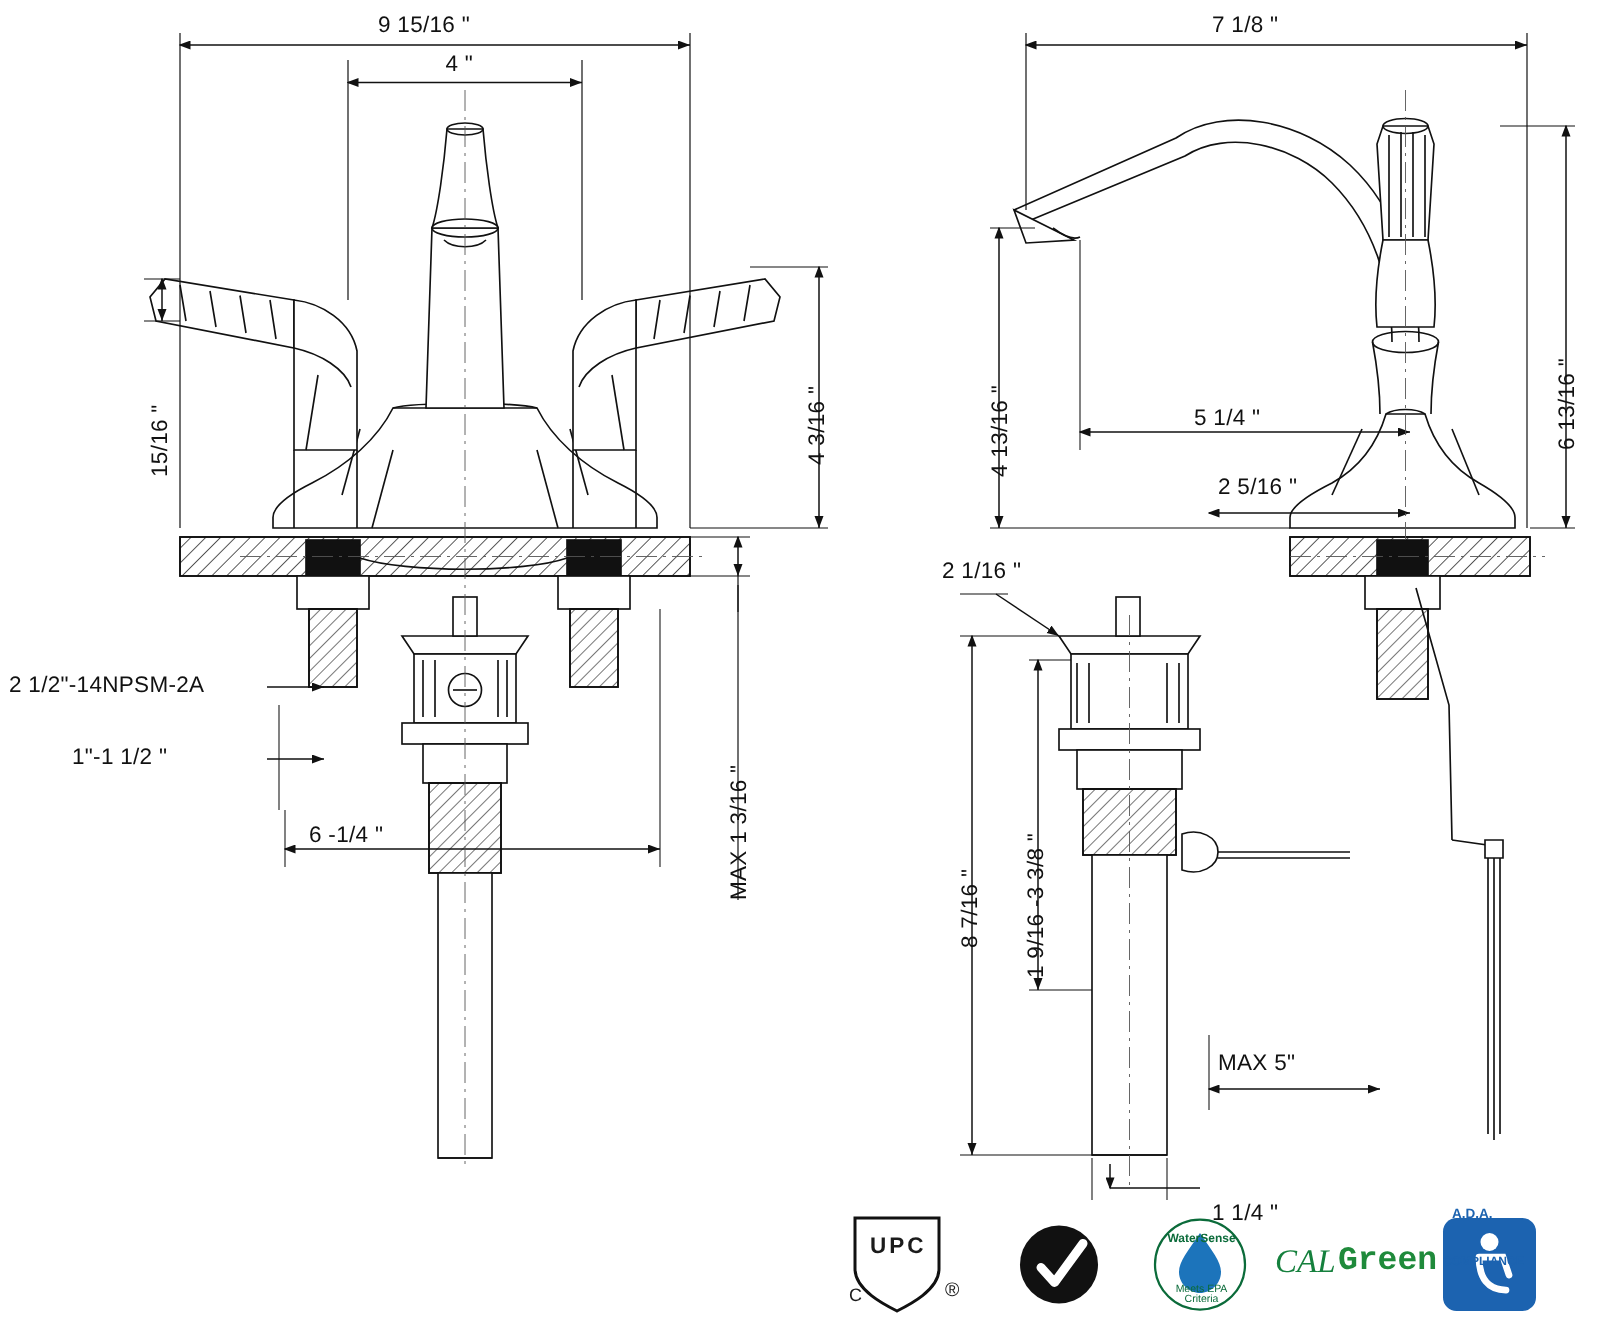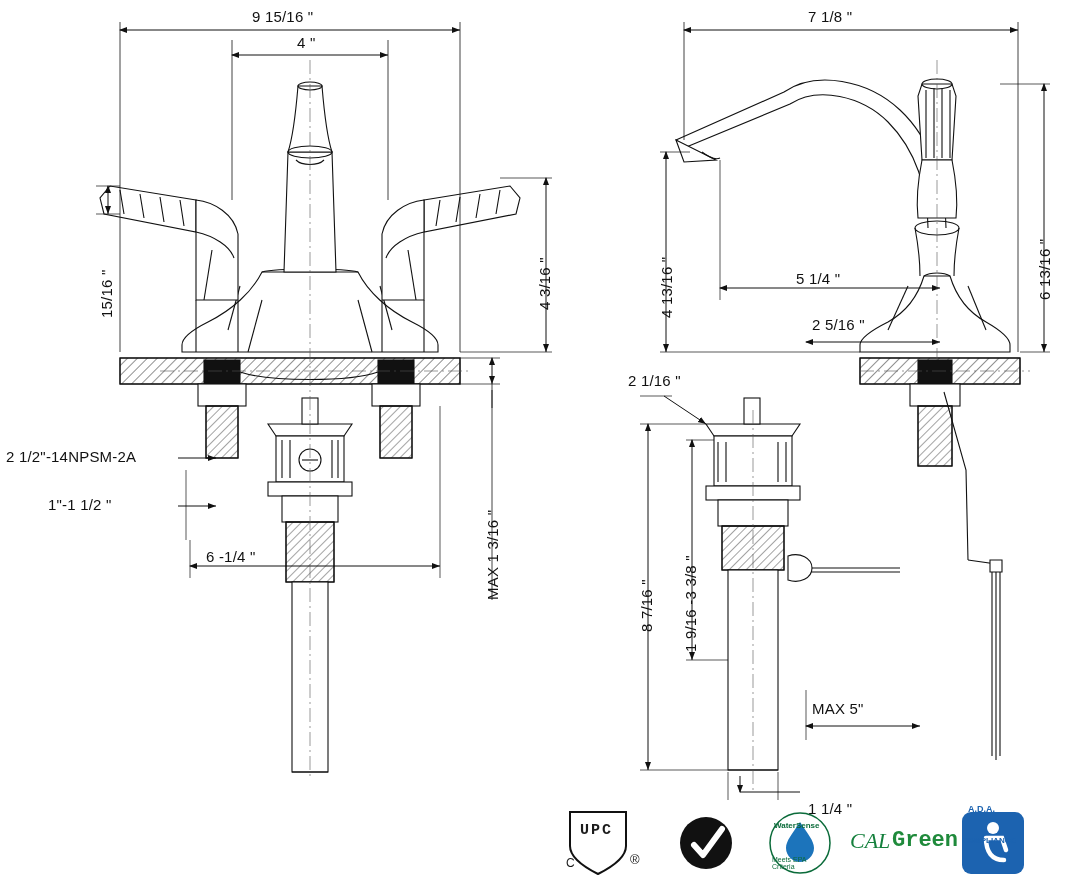--- a/index.html
+++ b/index.html
@@ -3,21 +3,21 @@
 <meta charset="utf-8">
 <style>
   html,body{margin:0;padding:0;background:#ffffff;}
   body{width:1074px;height:887px;position:relative;overflow:hidden;
        font-family:"Liberation Sans",sans-serif;color:#1b1b1b;}
   .stage{position:absolute;inset:0;}
   svg{position:absolute;left:0;top:0;width:1074px;height:887px;}
   .dimtxt{position:absolute;font-size:15px;color:#111;white-space:nowrap;letter-spacing:.2px;}
   .dimtxt.rot{transform-origin:0 0;}
   .badge{position:absolute;}
-  .wsense{font-size:7px;color:#0b6b3a;line-height:1.05;}
+  .wsense{font-size:7px;color:#0b6b3a;text-align:center;line-height:1.05;}
 </style>
 </head>
 <body>
 
 <div class="stage">
 
 <svg viewBox="0 0 1074 887">
   <defs>
     <pattern id="hatch" width="7" height="7" patternTransform="rotate(45)" patternUnits="userSpaceOnUse">
       <line x1="0" y1="0" x2="0" y2="7" stroke="#222" stroke-width="1"></line>
@@ -235,21 +235,21 @@
 <div class="dimtxt rot" style="left:658px;top:318px;transform:rotate(-90deg);">4 13/16 "</div>
 <div class="dimtxt rot" style="left:1036px;top:300px;transform:rotate(-90deg);">6 13/16 "</div>
 <div class="dimtxt" style="left:796px;top:270px;">5 1/4 "</div>
 <div class="dimtxt" style="left:812px;top:316px;">2 5/16 "</div>
 <div class="dimtxt" style="left:628px;top:372px;">2 1/16 "</div>
 <div class="dimtxt rot" style="left:638px;top:632px;transform:rotate(-90deg);">8 7/16 "</div>
 <div class="dimtxt rot" style="left:682px;top:652px;transform:rotate(-90deg);">1 9/16 -3 3/8 "</div>
 <div class="dimtxt" style="left:812px;top:700px;">MAX 5"</div>
 <div class="dimtxt" style="left:808px;top:800px;">1 1/4 "</div>
 
-<div class="badge" style="left:580px;top:822px;font-size:15px;font-weight:bold;font-family:Liberation Mono, monospace;letter-spacing:2px;">UPC</div>
+<div class="badge" style="left:580px;top:822px;font-size:15px;font-weight:bold;font-family:Liberation Sans, sans-serif;letter-spacing:2px;">UPC</div>
 <div class="badge" style="left:566px;top:856px;font-size:12px;">C</div>
 <div class="badge" style="left:630px;top:852px;font-size:13px;">®</div>
 
 <div class="badge wsense" style="left:774px;top:822px;width:54px;font-weight:bold;font-size:8px;">WaterSense</div>
 <div class="badge wsense" style="left:772px;top:856px;width:58px;">Meets EPA Criteria</div>
 
 <div class="badge" style="left:850px;top:828px;font-size:22px;font-style:italic;font-family:'Liberation Serif',serif;color:#15803d;">CAL</div>
 <div class="badge" style="left:892px;top:828px;font-size:22px;font-weight:bold;font-family:Liberation Mono, monospace;color:#1f8a3b;">Green</div>
 
 <div class="badge" style="left:968px;top:804px;font-size:9px;font-weight:bold;color:#1c63b0;">A.D.A.</div>

